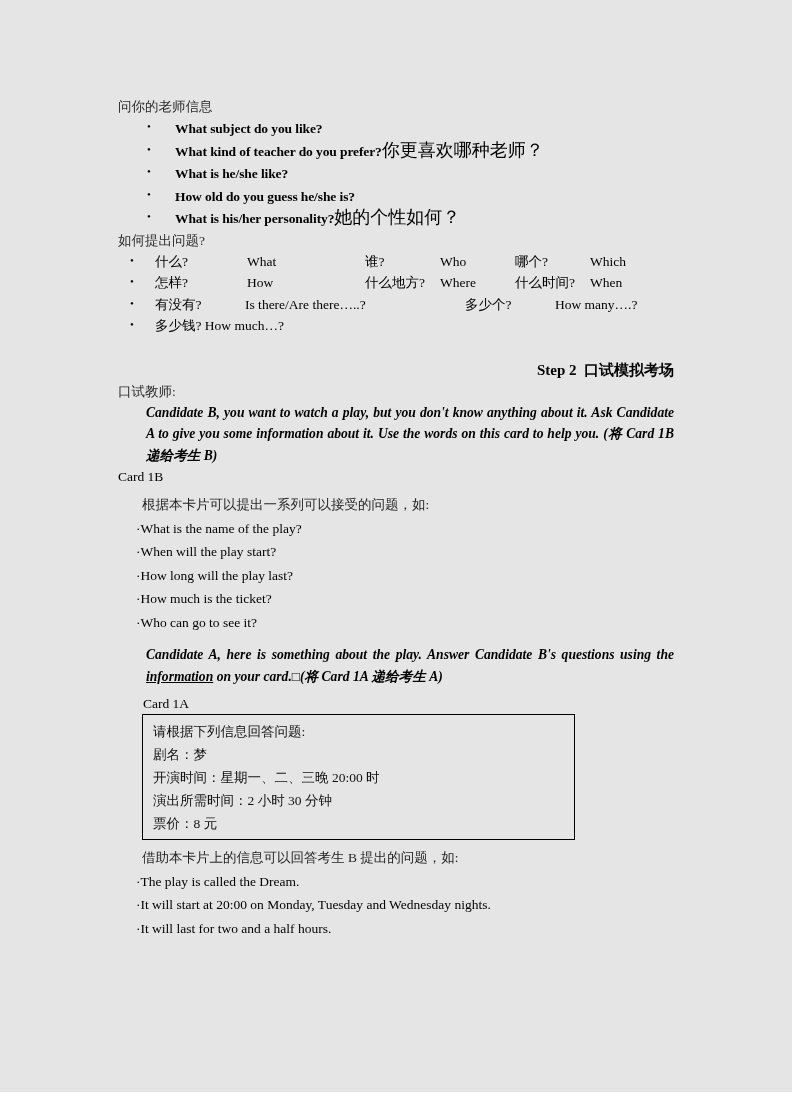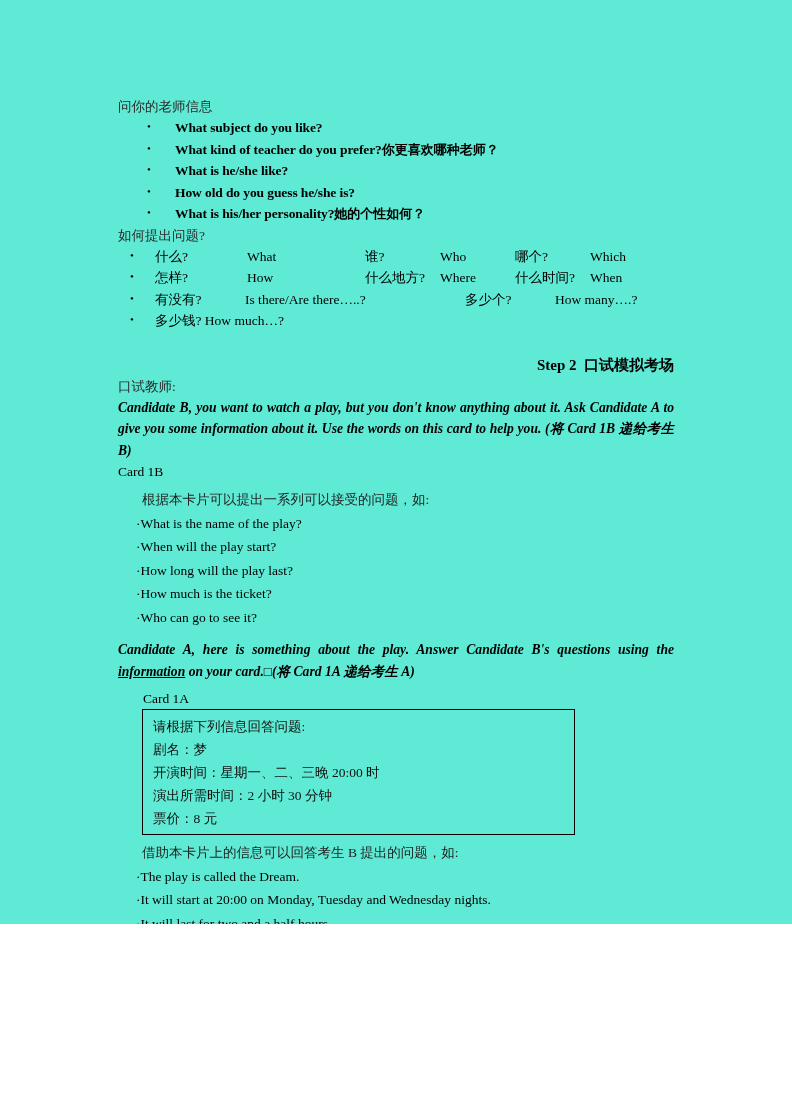--- a/index.html
+++ b/index.html
@@ -3,22 +3,22 @@
 <meta charset="utf-8">
 <style>
   html, body {
     margin: 0;
     padding: 0;
     background: #ffffff;
   }
   .page {
     position: relative;
     width: 792px;
-    height: 924px;
-    background: #5eead4;
+    height: 1092px;
+    background: #e5e5e5;
     overflow: hidden;
     font-family: "Liberation Serif", "DejaVu Serif", serif;
     color: #000000;
   }
   .content {
     position: absolute;
     left: 118px;
     top: 96px;
     width: 556px;
   }
@@ -49,22 +49,22 @@
     top: -1px;
     font-size: 11px;
     color: #000;
   }
   .b-en {
     font-weight: bold;
     font-size: 13.5px;
     letter-spacing: -0.1px;
   }
   .b-cn {
-    font-weight: bold;
-    font-size: 13px;
+    font-weight: normal;
+    font-size: 18px;
   }
 
   
   .qw-list li {
     padding-left: 37px;
     line-height: 21.5px;
     white-space: pre;
     font-size: 13.5px;
   }
   .qw-list li::before { left: 12px; }
@@ -89,20 +89,21 @@
     line-height: 21px;
     color: #2b2b2b;
     font-family: Liberation Serif, serif;
   }
   .instruction {
     font-style: italic;
     font-weight: bold;
     font-size: 13.6px;
     line-height: 21.5px;
     text-align: justify;
+    margin-left: 28px;
   }
   .instruction .cn-b {
     font-style: italic;
     font-weight: bold;
   }
   .underlined { text-decoration: underline; }
 
   .card-label {
     font-size: 13.5px;
     line-height: 21px;

